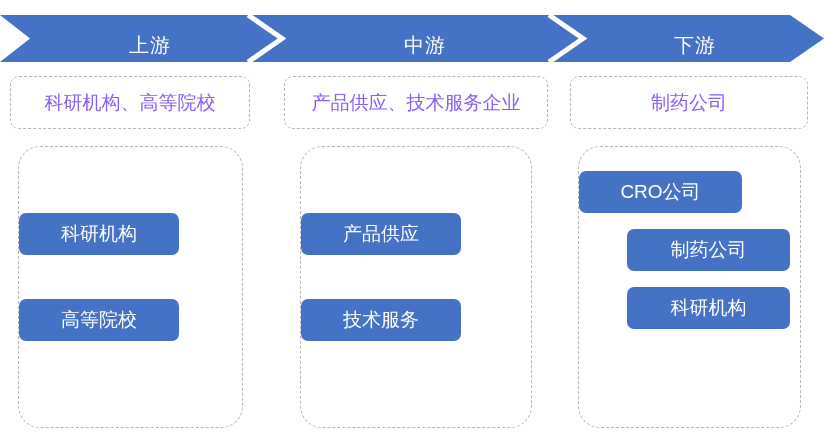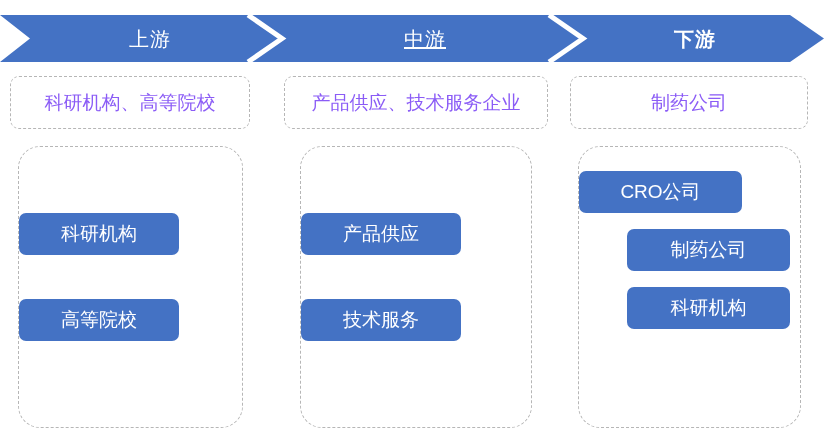--- a/index.html
+++ b/index.html
@@ -23,33 +23,33 @@
     width: 824px;
     height: 47px;
   }
   #arrow-band svg {
     display: block;
     width: 824px;
     height: 47px;
   }
   .stage-label {
     position: absolute;
-    top: 16px;
+    top: 22px;
     height: 47px;
     line-height: 47px;
     color: #ffffff;
     font-size: 20px;
     text-align: center;
     letter-spacing: 1px;
     white-space: nowrap;
     pointer-events: none;
   }
   #stage-label-0 { left: 30px;  width: 240px; }
-  #stage-label-1 { left: 300px; width: 250px; text-decoration: underline; }
-  #stage-label-2 { left: 580px; width: 230px; font-weight: bold; }
+  #stage-label-1 { left: 300px; width: 250px; }
+  #stage-label-2 { left: 580px; width: 230px; }
 
   
   .desc-box {
     position: absolute;
     top: 76px;
     height: 53px;
     border: 1px dashed #b6b6b6;
     border-radius: 9px;
     box-sizing: border-box;
     display: flex;

